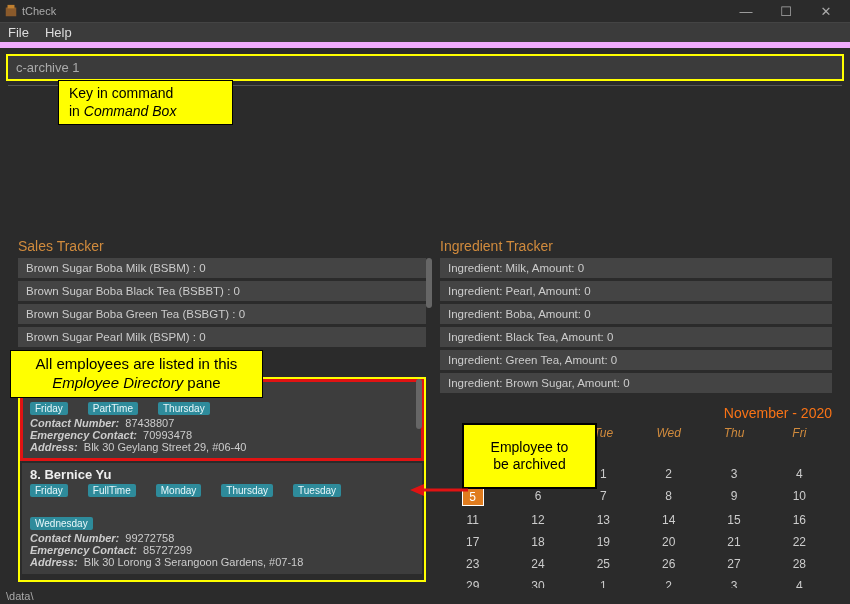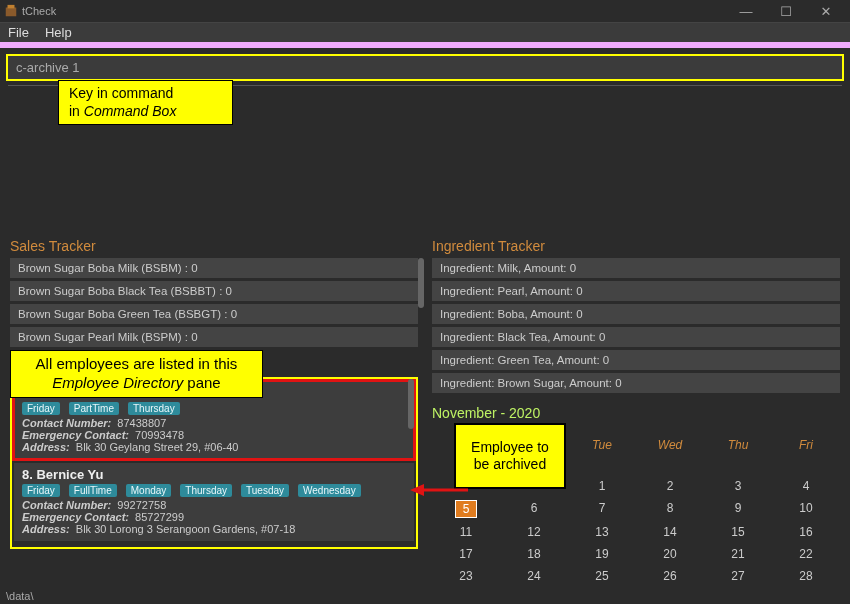--- a/index.html
+++ b/index.html
@@ -65,21 +65,21 @@
   }
   .annotation .italic { font-style: italic; }
   .rule { height:1px; background:#555; margin: 4px 8px 0 8px; }
   .content {
     position: absolute;
     left: 0; right: 0;
     top: 238px;
     bottom: 16px;
     display: flex;
     gap: 14px;
-    padding: 0 10px;
+    padding: 0 18px;
   }
   .col { display: flex; flex-direction: column; }
   .col.left { width: 408px; }
   .col.right { flex: 1; }
   .panel-title {
     color: #d18b3d;
     font-size: 14px;
     font-weight: 500;
     margin-bottom: 4px;
   }
@@ -117,36 +117,36 @@
   .emp-card {
     background: #3d3d3d;
     padding: 4px 8px 6px 8px;
     margin-bottom: 4px;
   }
   .emp-card.highlight {
     outline: 3px solid #e11313;
     outline-offset: -1px;
   }
   .emp-name { color: #eee; font-size: 13px; font-weight: 600; }
-  .tags { display: flex; gap: 9px; margin: 2px 0; flex-wrap: wrap;}
+  .tags { display: flex; gap: 20px; margin: 2px 0; flex-wrap: wrap;}
   .tag {
     background: #2e8b9b;
     color: #e8f7fa;
     font-size: 10px;
     padding: 1px 5px;
     border-radius: 2px;
   }
   .emp-line { font-size: 11px; color: #ccc; }
   .emp-line .lbl { font-style: italic; font-weight: 600; }
   .calendar { margin-top: 12px; position: relative; }
   .cal-title {
-    color: #bef264;
-    text-align: left;
+    color: #f97316;
+    text-align: right;
     font-size: 14px;
-    margin-bottom: 17px;
+    margin-bottom: 5px;
   }
   .cal-grid {
     display: grid;
     grid-template-columns: repeat(6, 1fr);
     text-align: center;
     font-size: 12px;
     row-gap: 6px;
     color: #ccc;
   }
   .cal-head { color: #d18b3d; font-style: italic; font-size: 12px; }
@@ -155,21 +155,21 @@
     background: #e07c1f;
     color: #fff;
     border: 1px solid #fff;
     margin: 0 auto;
     width: 22px;
   }
   .cal-annot-cover {
     position: absolute;
     left: 22px;
     top: 18px;
-    width: 112px;
+    width: 135px;
     height: 66px;
     background: #ffff00;
     border: 2px solid #000;
     z-index: 40;
     display:flex;
     align-items:center;
     justify-content:center;
     text-align:center;
     color:#000;
     font-size:14px;

